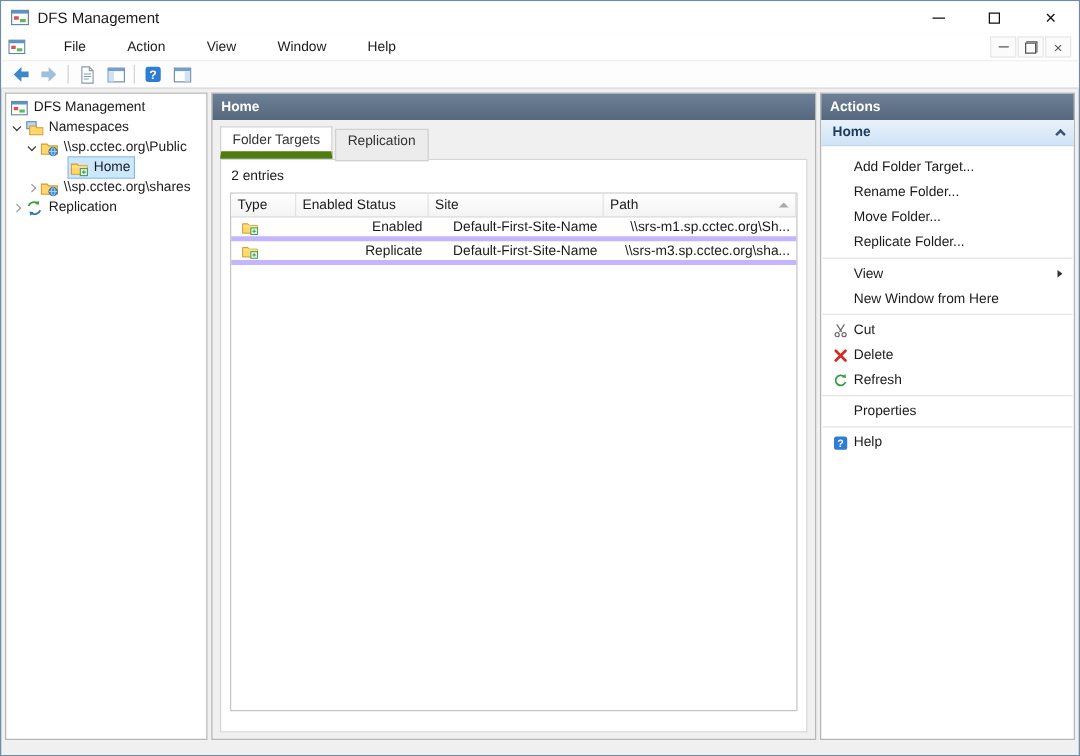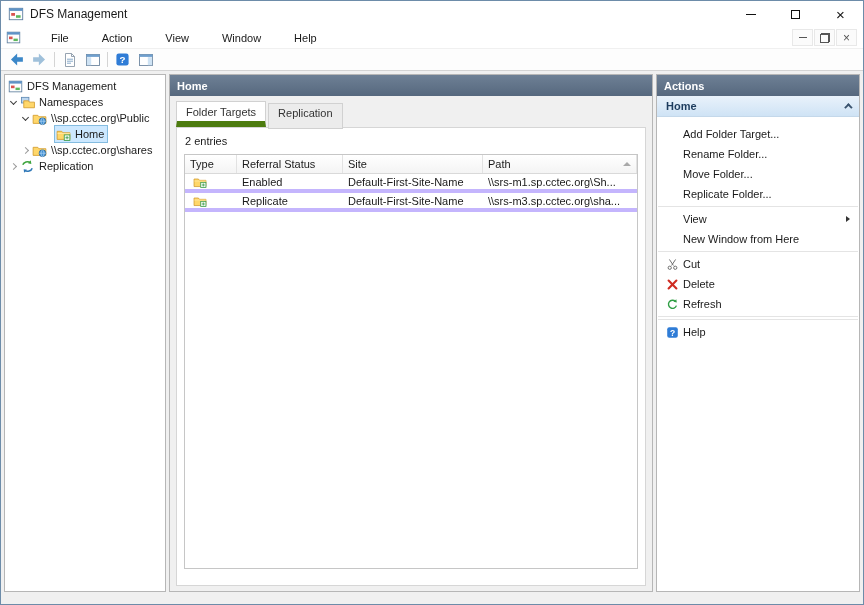--- a/index.html
+++ b/index.html
@@ -54,21 +54,21 @@
 
   
   .center-pane { flex:1; min-width:0; border:1px solid #b6b6b6; background:#f0f0f0; display:flex; flex-direction:column; }
   .pane-header { height:21px; flex:none; background:linear-gradient(180deg,#6e8095,#56687e); color:#fff; font-weight:bold; display:flex; align-items:center; padding:0 7px; }
   .tabstrip { display:flex; padding:5px 6px 0 6px; flex:none; }
   .tab { padding:3px 9px 3px 9px; border:1px solid #d1d1d1; background:#ececec; color:#333; margin-right:2px; position:relative; top:1px; }
   .tab.active { background:#fff; border-bottom:6px solid #4d7c0f; z-index:2; top:0; padding-top:4px; }
   .tab.inactive { top:2px; }
   .tab-page { flex:1; min-height:0; margin:0 6px 5px 6px; border:1px solid #d6d6d6; background:#fff; padding:5px 7px 16px 7px; display:flex; flex-direction:column; }
   .entries { padding:2px 0 7px 1px; }
-  .listview { flex:1; min-height:0; border:1px solid #c6c6c6; display:flex; flex-direction:column; background:#fff; }
+  .listview { flex:1; min-height:0; border:1px solid #c6c6c6; display:flex; flex-direction:column; background:#fff;text-align:right; }
   .lv-header { display:flex; height:19px; flex:none; background:linear-gradient(180deg,#ffffff,#f4f4f4); border-bottom:1px solid #d9d9d9; }
   .lv-col { display:flex; align-items:center; padding:0 5px; border-right:1px solid #e2e2e2; white-space:nowrap; overflow:hidden; }
   .col-type { width:52px; flex:none; }
   .col-status { width:106px; flex:none; }
   .col-site { width:140px; flex:none; }
   .col-path { flex:1; min-width:0; }
   .sort-caret { margin-left:auto; width:0; height:0; border-left:4px solid transparent; border-right:4px solid transparent; border-bottom:4px solid #a9a9a9; }
   .lv-row { display:flex; height:19px; flex:none; align-items:center; border-bottom:4px solid #c4b5fd; }
   .lv-cell { padding:0 5px; white-space:nowrap; overflow:hidden; }
   .lv-cell.col-type { display:flex; align-items:center; justify-content:flex-start; padding-left:8px; }
@@ -322,21 +322,21 @@
 
       <div class="tab-page">
         <div class="entries">2 entries</div>
 
         <div class="listview">
           <div class="lv-header">
             <div class="lv-col col-type">
                 <span>Type</span>
               </div>
             <div class="lv-col col-status">
-                <span>Referral Status</span>
+                <span>Enabled Status</span>
               </div>
             <div class="lv-col col-site">
                 <span>Site</span>
               </div>
             <div class="lv-col col-path">
                 <span>Path</span>
                 <span class="sort-caret"></span>
               </div>
           </div>
 
@@ -432,20 +432,24 @@
           <span class="ai-icon">
               <svg class="ic13">
                 <use href="#i-refresh"></use>
               </svg>
             </span>
           <span class="ai-label">Refresh</span>
         </div>
 
         <div class="action-sep"></div>
 
+        <div class="action-item">
+          <span class="ai-icon"></span>
+          <span class="ai-label">Properties</span>
+        </div>
 
         <div class="action-sep"></div>
 
         <div class="action-item">
           <span class="ai-icon">
               <svg class="ic13">
                 <use href="#i-help"></use>
               </svg>
             </span>
           <span class="ai-label">Help</span>

